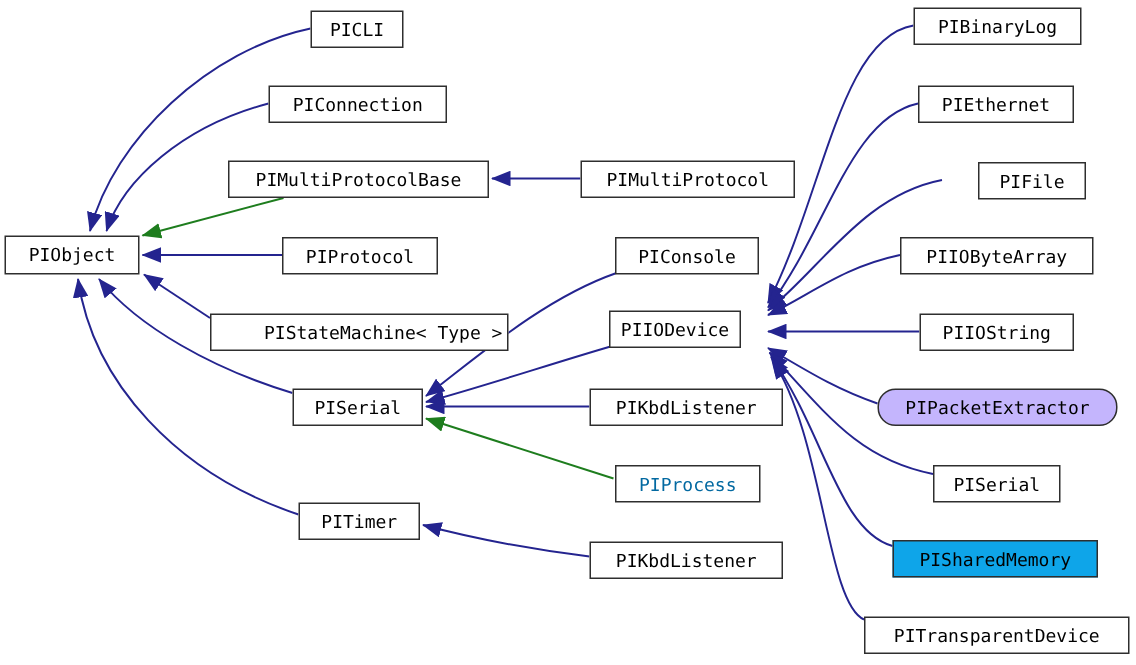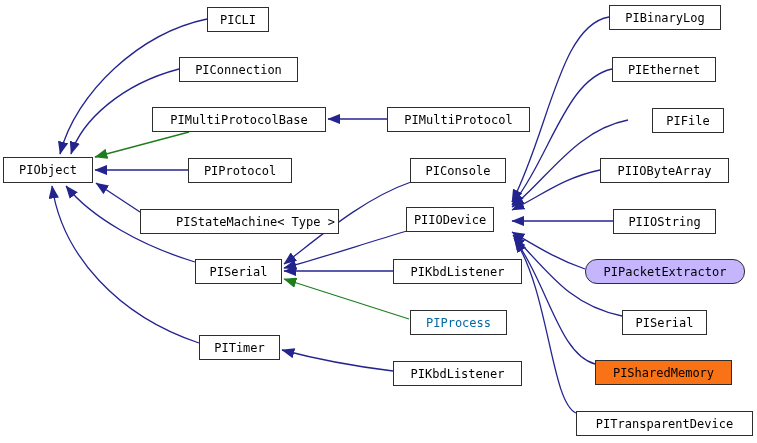--- a/index.html
+++ b/index.html
@@ -95,16 +95,16 @@
       <div class="node" style="left: 393px; top: 259px; width: 129px; height: 25px; border-color: rgb(46, 46, 46); background: rgb(255, 255, 255); color: rgb(0, 0, 0);">PIKbdListener</div>
       <div class="node" style="left: 410px; top: 310px; width: 97px; height: 25px; border-color: rgb(46, 46, 46); background: rgb(255, 255, 255); color: #0369a1;">PIProcess</div>
       <div class="node" style="left: 393px; top: 361px; width: 129px; height: 25px; border-color: rgb(46, 46, 46); background: rgb(255, 255, 255); color: rgb(0, 0, 0);">PIKbdListener</div>
       <div class="node" style="left: 609px; top: 5px; width: 112px; height: 25px; border-color: rgb(46, 46, 46); background: rgb(255, 255, 255); color: rgb(0, 0, 0);">PIBinaryLog</div>
       <div class="node" style="left: 612px; top: 57px; width: 104px; height: 25px; border-color: rgb(46, 46, 46); background: rgb(255, 255, 255); color: rgb(0, 0, 0);">PIEthernet</div>
       <div class="node" style="left: 628px; top: 108px; width: 72px; height: 25px; border-color: rgb(46, 46, 46); background: rgb(255, 255, 255); color: rgb(0, 0, 0); margin-left: 24px;">PIFile</div>
       <div class="node" style="left: 600px; top: 158px; width: 129px; height: 25px; border-color: rgb(46, 46, 46); background: rgb(255, 255, 255); color: rgb(0, 0, 0);">PIIOByteArray</div>
       <div class="node" style="left: 613px; top: 209px; width: 103px; height: 25px; border-color: rgb(46, 46, 46); background: rgb(255, 255, 255); color: rgb(0, 0, 0);">PIIOString</div>
       <div class="node" style="left: 585px; top: 259px; width: 160px; height: 25px; border-color: rgb(46, 46, 46); background: #c4b5fd; color: rgb(0, 0, 0); border-radius: 12px;">PIPacketExtractor</div>
       <div class="node" style="left: 622px; top: 310px; width: 85px; height: 25px; border-color: rgb(46, 46, 46); background: rgb(255, 255, 255); color: rgb(0, 0, 0);">PISerial</div>
-      <div class="node" style="left: 595px; top: 360px; width: 137px; height: 25px; border-color: rgb(46, 46, 46); background: #f97316; color: rgb(0, 0, 0);">PISharedMemory</div>
+      <div class="node" style="left: 595px; top: 360px; width: 137px; height: 25px; border-color: rgb(46, 46, 46); background: #0ea5e9; color: rgb(0, 0, 0);">PISharedMemory</div>
       <div class="node" style="left: 576px; top: 411px; width: 177px; height: 25px; border-color: rgb(46, 46, 46); background: rgb(255, 255, 255); color: rgb(0, 0, 0);">PITransparentDevice</div>
     </div>
 </div>
 
 </body></html>

